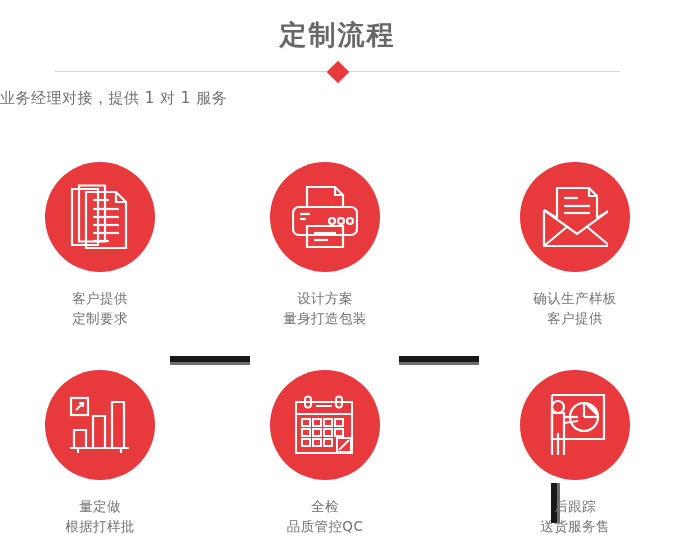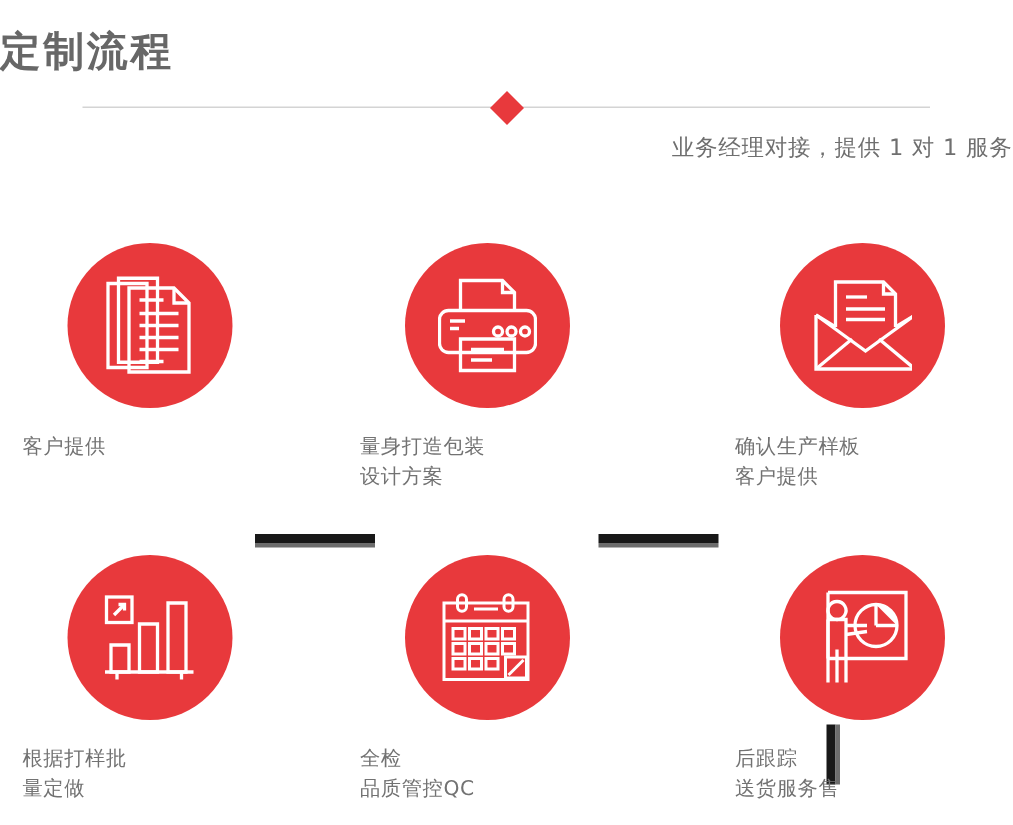--- a/index.html
+++ b/index.html
@@ -23,21 +23,21 @@
     left: 0;
     top: 0;
     width: 675px;
     height: 130px;
   }
   #page-title {
     position: absolute;
     left: 0;
     top: 18px;
     width: 675px;
-    text-align: left;
+    text-align: center;
     font-size: 27px;
     font-weight: bold;
     letter-spacing: 2px;
     color: #676767;
     line-height: 34px;
   }
   #divider-wrap {
     position: absolute;
     left: 55px;
     top: 71px;
@@ -61,37 +61,38 @@
     margin-left: -8px;
     margin-top: -8px;
     background: #e8393c;
     transform: rotate(45deg);
   }
   #subtitle {
     position: absolute;
     left: 0;
     top: 89px;
     width: 675px;
-    text-align: right;
+    text-align: left;
     font-size: 15px;
     color: #6f6f6f;
     letter-spacing: 0.5px;
   }
 
   
   #flow {
     position: absolute;
     left: 0;
     top: 150px;
     width: 675px;
     height: 400px;
   }
   .step {
     position: absolute;
     width: 170px;
+    text-align: center;
   }
   .step-col-1 { left: 15px; }
   .step-col-2 { left: 240px; }
   .step-col-3 { left: 490px; }
   .step-row-1 { top: 0px; }
   .step-row-2 { top: 208px; }
 
   .circle {
     width: 110px;
     height: 110px;
@@ -204,42 +205,43 @@
         <line x1="25" y1="17" x2="41" y2="17"></line>
         <line x1="25" y1="26" x2="51" y2="26"></line>
         <line x1="25" y1="34" x2="51" y2="34"></line>
         <line x1="25" y1="42" x2="51" y2="42"></line>
         <line x1="25" y1="50" x2="51" y2="50"></line>
         <line x1="25" y1="58" x2="41" y2="58"></line>
       </svg>
     </div>
     <div class="caption">
       <span class="line">客户提供</span>
+      <span class="line">定制要求</span>
     </div>
   </div>
 
   <div class="step step-col-2 step-row-1">
     <div class="circle">
       <svg width="66" height="64" viewBox="0 0 66 64" fill="none" stroke="#ffffff" stroke-width="2.2">
         <path d="M15 22 V2 H43 L51 10 V22"></path>
         <path d="M43 2 V10 H51"></path>
         <path d="M7 22 H59 A6 6 0 0 1 65 28 V44 A6 6 0 0 1 59 50 H7 A6 6 0 0 1 1 44 V28 A6 6 0 0 1 7 22 Z"></path>
         <line x1="8" y1="29" x2="18" y2="29"></line>
         <line x1="8" y1="34" x2="14" y2="34"></line>
         <circle cx="40" cy="36" r="3"></circle>
         <circle cx="49" cy="36" r="3"></circle>
         <circle cx="58" cy="36" r="3"></circle>
         <path d="M15 41 H51 V62 H15 Z"></path>
         <line x1="22" y1="48" x2="44" y2="48"></line>
         <line x1="22" y1="55" x2="36" y2="55"></line>
       </svg>
     </div>
     <div class="caption">
+      <span class="line">设计方案</span>
       <span class="line">量身打造包装</span>
-      <span class="line">设计方案</span>
     </div>
   </div>
 
   <div class="step step-col-3 step-row-1">
     <div class="circle">
       <svg width="66" height="62" viewBox="0 0 66 62" fill="none" stroke="#ffffff" stroke-width="2.2">
         <path d="M15 32 V2 H47 L55 10 V32"></path>
         <path d="M47 2 V10 H55"></path>
         <line x1="22" y1="12" x2="36" y2="12"></line>
         <line x1="22" y1="20" x2="48" y2="20"></line>
@@ -266,22 +268,22 @@
         <path d="M10 7 H14 V11"></path>
         <path d="M5 34 H17 V52 H5 Z"></path>
         <path d="M24 20 H36 V52 H24 Z"></path>
         <path d="M43 6 H55 V52 H43 Z"></path>
         <line x1="1" y1="52" x2="60" y2="52"></line>
         <line x1="9" y1="52" x2="9" y2="57"></line>
         <line x1="52" y1="52" x2="52" y2="57"></line>
       </svg>
     </div>
     <div class="caption">
+      <span class="line">量定做</span>
       <span class="line">根据打样批</span>
-      <span class="line">量定做</span>
     </div>
   </div>
 
   <div class="step step-col-2 step-row-2">
     <div class="circle">
       <svg width="62" height="60" viewBox="0 0 62 60" fill="none" stroke="#ffffff" stroke-width="2">
         <rect x="11" y="1.5" width="6" height="11" rx="3"></rect>
         <rect x="42" y="1.5" width="6" height="11" rx="3"></rect>
         <path d="M2 7 H58 V58 H2 Z"></path>
         <line x1="2" y1="19" x2="58" y2="19"></line>

